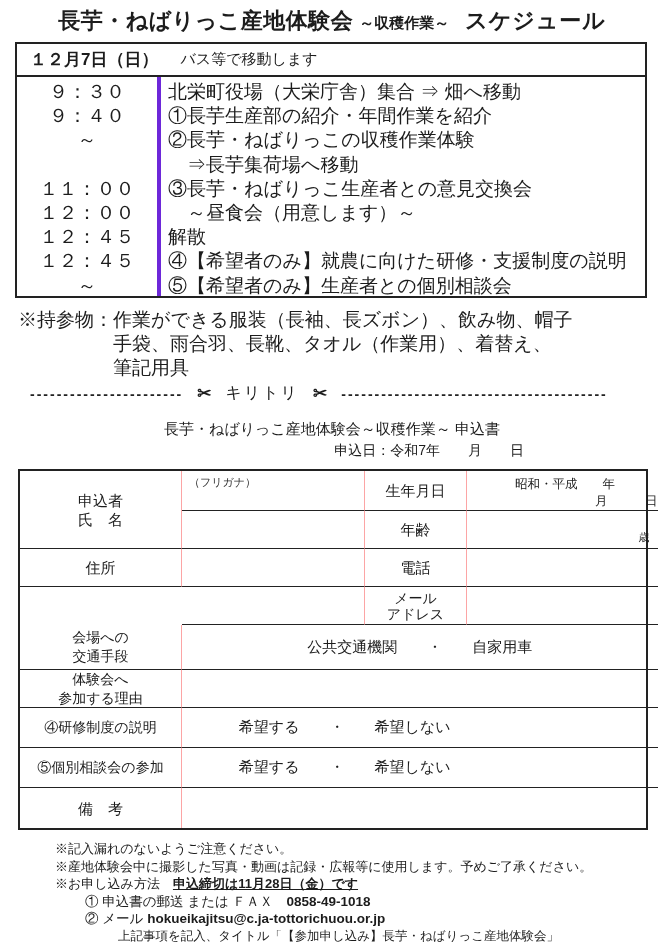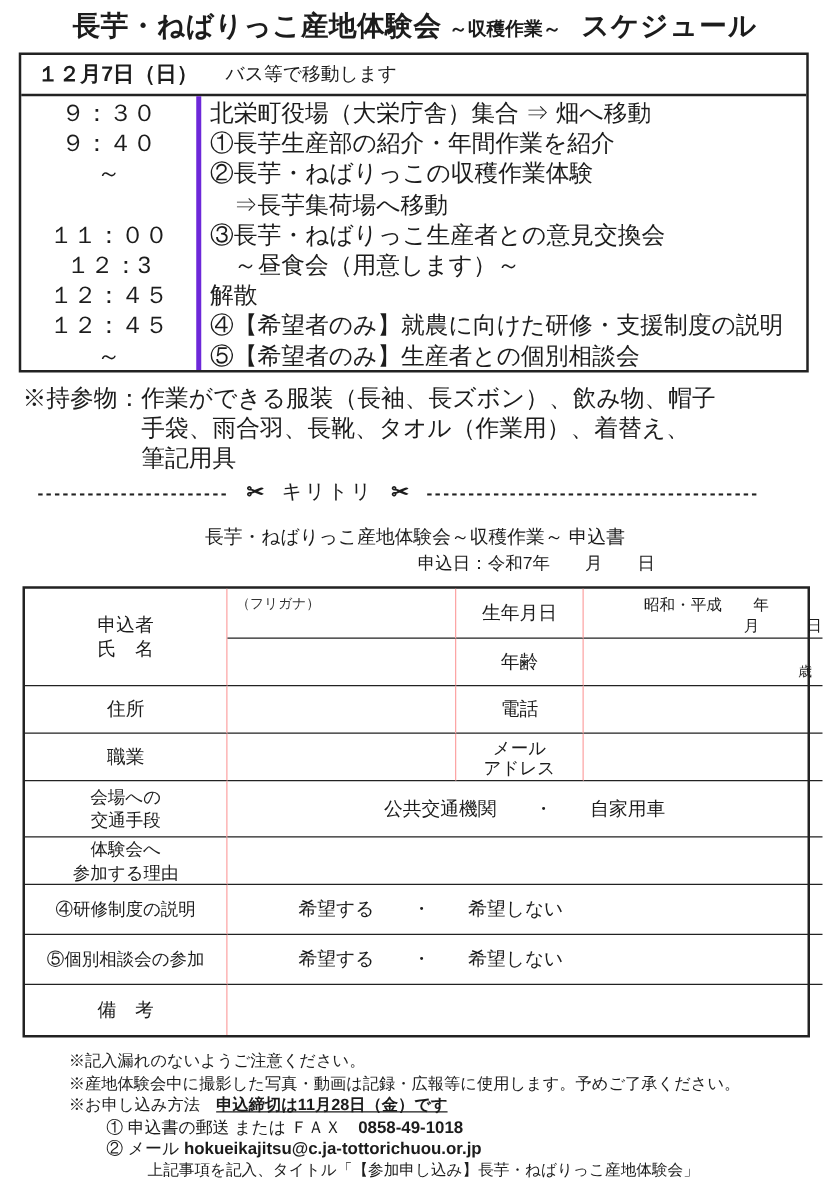--- a/index.html
+++ b/index.html
@@ -87,21 +87,21 @@
     <span class="sched-date pre">１２月7日（日）</span>
     <span class="sched-note pre">バス等で移動します</span>
   </div>
   <div class="sched-body">
     <div class="sched-times">
       <div class="s-line">９：３０</div>
       <div class="s-line">９：４０</div>
       <div class="s-line">～</div>
       <div class="s-line"></div>
       <div class="s-line">１１：００</div>
-      <div class="s-line">１２：3</div>
+      <div class="s-line">１２：００</div>
       <div class="s-line">１２：４５</div>
       <div class="s-line">１２：４５</div>
       <div class="s-line">～</div>
     </div>
     <div class="sched-descs">
       <div class="s-line">北栄町役場（大栄庁舎）集合 ⇒ 畑へ移動</div>
       <div class="s-line">①長芋生産部の紹介・年間作業を紹介</div>
       <div class="s-line">②長芋・ねばりっこの収穫作業体験</div>
       <div class="s-line">　⇒長芋集荷場へ移動</div>
       <div class="s-line">③長芋・ねばりっこ生産者との意見交換会</div>
@@ -158,23 +158,20 @@
 
   <div class="cell lbl" style="grid-row:3; grid-column:1;">
     <span>住所</span>
   </div>
   <div class="cell" style="grid-row:3; grid-column:2;"></div>
   <div class="cell lbl" style="grid-row:3; grid-column:3;">
     <span>電話</span>
   </div>
   <div class="cell last-col" style="grid-row:3; grid-column:4;"></div>
 
-  <div class="cell lbl" style="grid-row:4; grid-column:1;">
-    <span>職業</span>
-  </div>
   <div class="cell" style="grid-row:4; grid-column:2;"></div>
   <div class="cell lbl small-lbl" style="grid-row:4; grid-column:3; line-height:16px;">
     <span>メール</span>
     <span>アドレス</span>
   </div>
   <div class="cell last-col" style="grid-row:4; grid-column:4;"></div>
 
   <div class="cell lbl small-lbl" style="grid-row:5; grid-column:1;">
     <span>会場への</span>
     <span>交通手段</span>

